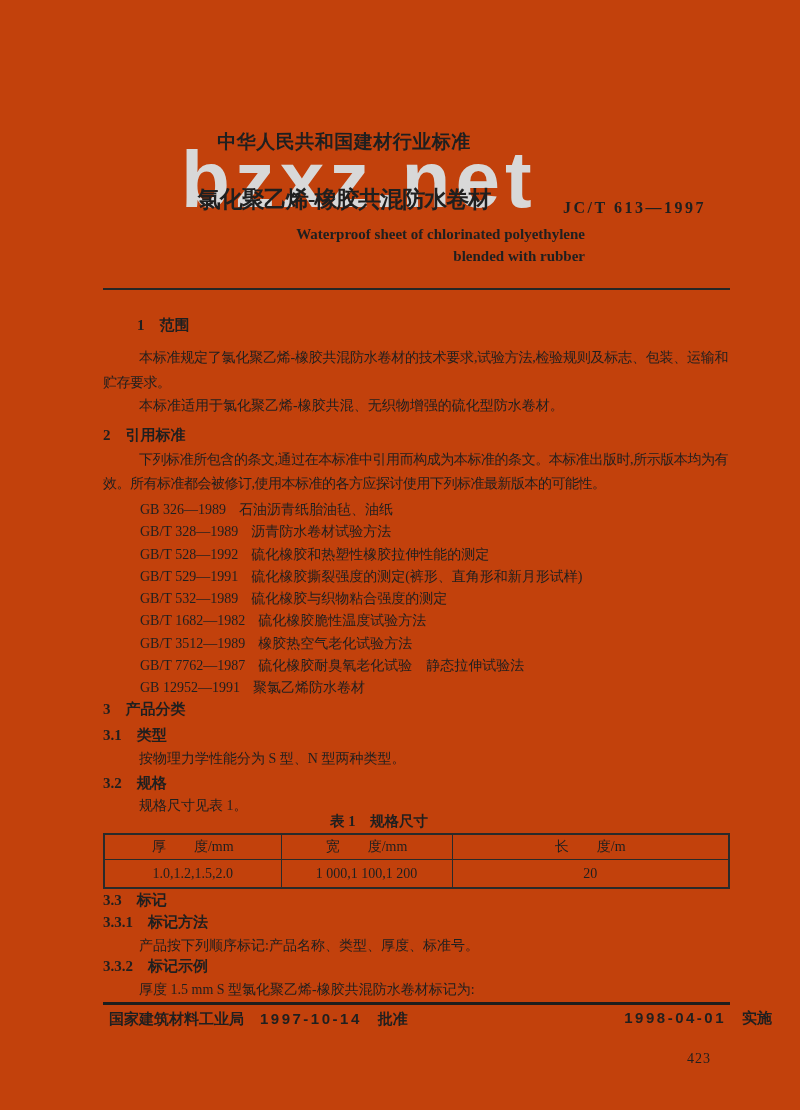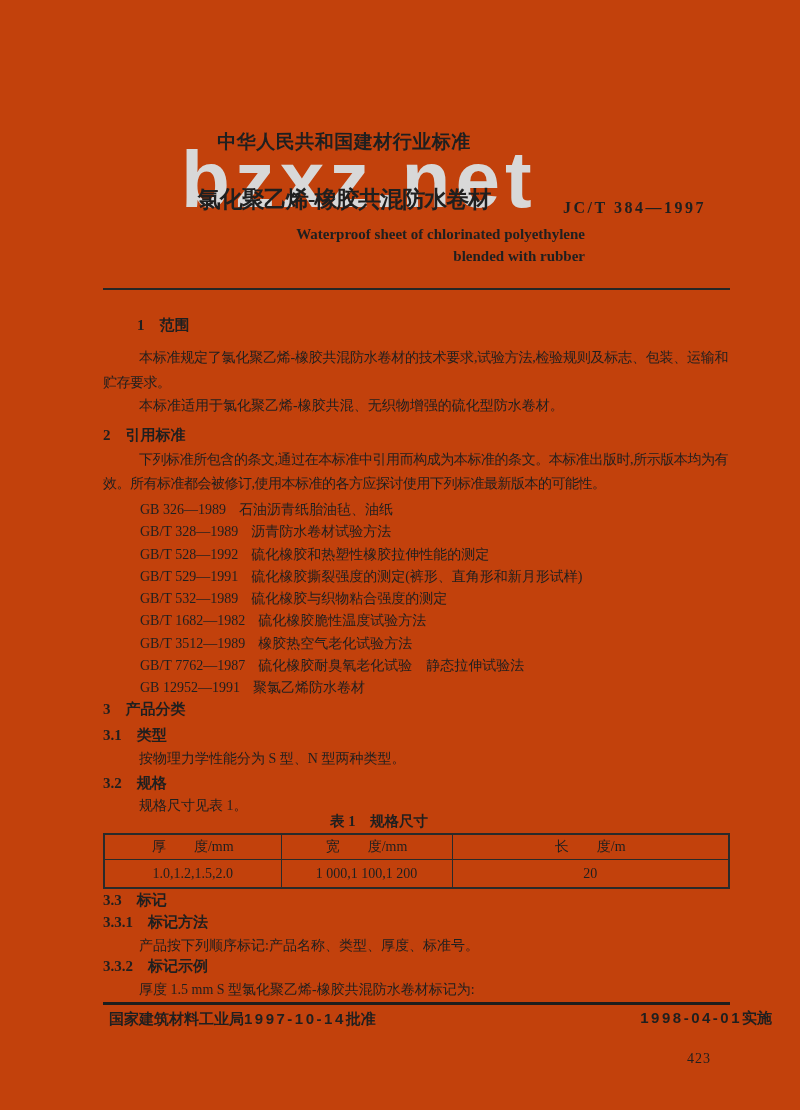--- a/index.html
+++ b/index.html
@@ -53,38 +53,38 @@
   #spec-table col:nth-child(1){ width:177px; }
   #spec-table col:nth-child(2){ width:171px; }
   #spec-table col:nth-child(3){ width:277px; }
   #s33h { top:891px; } #s331h { top:913px; } #s331p { top:935px; }
   #s332h { top:957px; } #s332p { top:979px; }
   
   .footer-left  { position:absolute; left:109px; top:1010px; z-index:1;
     font-family:"Liberation Sans", sans-serif; font-weight:bold; font-size:15px; }
   .footer-right { position:absolute; right:28px; top:1009px; z-index:1;
     font-family:"Liberation Sans", sans-serif; font-weight:bold; font-size:15px; }
-  .f-date { letter-spacing:2.5px; margin:0 0; }
+  .f-date { letter-spacing:2.5px; margin:0 16px; }
   .page-no { position:absolute; left:687px; top:1051px; z-index:1;
     font-size:14px; letter-spacing:1px; }
 </style>
 </head>
 <body>
 
 <div class="page">
 
   <div class="watermark" style="color: rgb(216, 216, 216);">bzxz.net</div>
 
   <div class="hdr-center">
     <div class="authority">中华人民共和国建材行业标准</div>
     <div class="title-cn">氯化聚乙烯-橡胶共混防水卷材</div>
     <div class="title-en l1">Waterproof sheet of chlorinated polyethylene</div>
     <div class="title-en l2">blended with rubber</div>
   </div>
-  <div class="std-no">JC/T 384—1997</div>
+  <div class="std-no">JC/T 613—1997</div>
 
   <div class="rule rule-top"></div>
 
   <div class="content">
     <div class="h" id="s1h">1　范围</div>
     <div class="p indent wrap2" id="s1p1">本标准规定了氯化聚乙烯-橡胶共混防水卷材的技术要求,试验方法,检验规则及标志、包装、运输和贮存要求。</div>
     <div class="p indent" id="s1p2">本标准适用于氯化聚乙烯-橡胶共混、无织物增强的硫化型防水卷材。</div>
 
     <div class="h" id="s2h">2　引用标准</div>
     <div class="p indent wrap2" id="s2p">下列标准所包含的条文,通过在本标准中引用而构成为本标准的条文。本标准出版时,所示版本均为有效。所有标准都会被修订,使用本标准的各方应探讨使用下列标准最新版本的可能性。</div>

